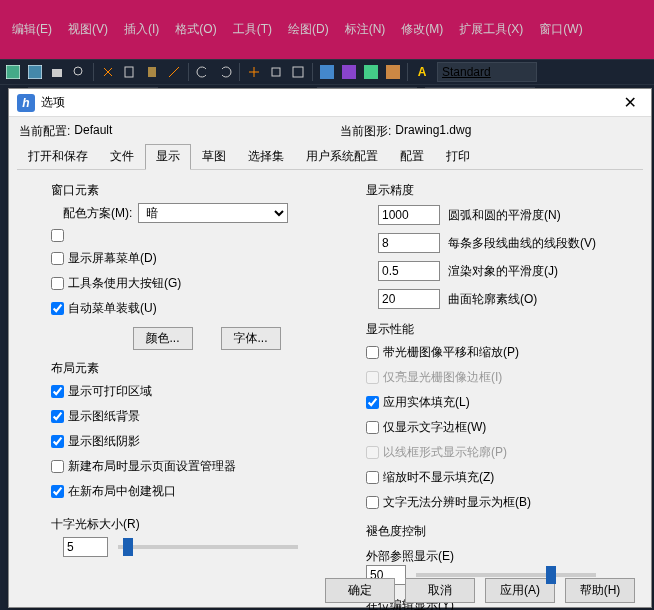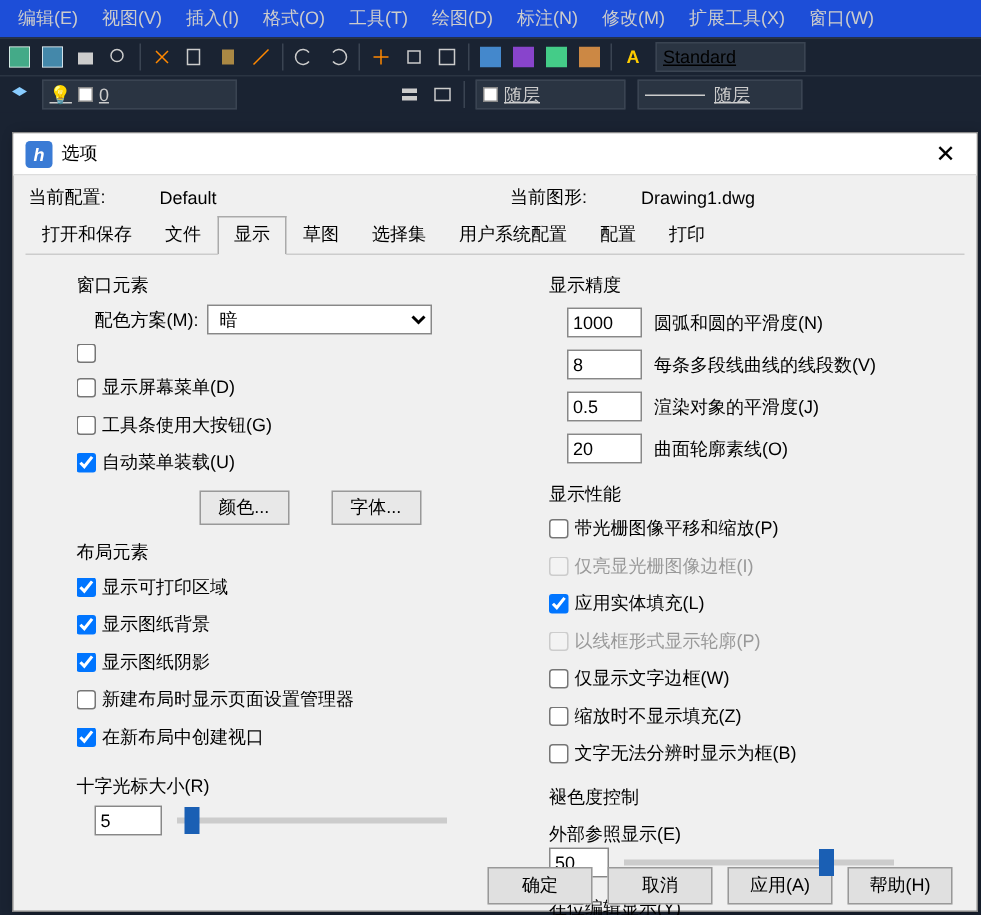--- a/index.html
+++ b/index.html
@@ -1,45 +1,45 @@
 <!DOCTYPE html>
 <html><head>
 <meta charset="utf-8">
 <style>
 * { box-sizing: border-box; font-family: "Microsoft YaHei", SimSun, sans-serif; font-size: 12px; }
 body { margin: 0; background: #1a2332; width: 654px; height: 610px; overflow: hidden; }
-.menubar { display: flex; background: #1d4ed8; color: #ccc; padding: 2px 4px; }
+.menubar { display: flex; background: #be185d; color: #ccc; padding: 19px 4px; }
 .menubar span { padding: 2px 8px; cursor: default; }
 .toolbar-row { display: flex; align-items: center; background: #1a2332; padding: 2px; border-top: 1px solid #2a3442; }
 .tool-icon { width: 18px; height: 18px; margin: 0 2px; display: inline-flex; align-items: center; justify-content: center; }
 .tool-sep { width: 1px; height: 18px; background: #3a4452; margin: 0 3px; }
 .layer-row { display: flex; align-items: center; background: #1a2332; padding: 2px; border-top: 1px solid #2a3442; color: #ccc; }
 .layer-sel { background: #2a3442; border: 1px solid #3a4452; height: 20px; min-width: 80px; display: inline-flex; align-items: center; padding: 0 4px; margin: 0 4px; text-decoration: underline; }
 .dialog { position: absolute; left: 8px; top: 88px; width: 644px; height: 520px; background: #f0f0f0; border: 1px solid #888; box-shadow: 2px 2px 8px rgba(0,0,0,0.3); }
 .dlg-title { display: flex; align-items: center; background: #fff; border-bottom: 1px solid #ddd; height: 28px; padding: 0 8px; }
 .dlg-title-icon { width: 18px; height: 18px; background: #3a7bd5; border-radius: 3px; margin-right: 6px; display: flex; align-items: center; justify-content: center; color: #fff; font-style: italic; font-weight: bold; }
 .dlg-close { margin-left: auto; font-size: 16px; cursor: default; padding: 0 6px; }
 .profile-row { display: flex; padding: 6px 10px 2px; gap: 20px; }
-.profile-row > div { flex: 1; display: flex; gap: 36px; align-items: center; }
+.profile-row > div { flex: 1; display: flex; gap: 4px; }
 .tab-row { display: flex; border-bottom: 1px solid #ccc; margin: 2px 8px 0; }
 .tab { padding: 3px 10px; border: 1px solid transparent; cursor: default; }
 .tab.active { background: #f0f0f0; border: 1px solid #aaa; border-bottom: 1px solid #f0f0f0; margin-bottom: -1px; }
 .dlg-body { display: flex; padding: 10px 14px; gap: 16px; height: 400px; }
 .col { flex: 1; display: flex; flex-direction: column; gap: 4px; margin-left: 28px; }
 .group-label { margin-top: 2px; font-weight: normal; }
 .indent { margin-left: 12px; }
 .indent2 { margin-left: 24px; }
 .chk { display: flex; align-items: center; gap: 4px; margin: 2px 0; }
 .chk input { margin: 0; }
 select, input[type=text] { border: 1px solid #888; background: #fff; height: 20px; padding: 0 3px; }
 .combo { width: 220px; }
 .btn { background: #e8e8e8; border: 1px solid #999; padding: 2px 10px; cursor: default; min-width: 60px; text-align: center; }
 .btn-row { display: flex; gap: 28px; margin: 4px 0 4px 40px; justify-content: center; }
 .num-row { display: flex; align-items: center; gap: 8px; margin: 2px 12px; }
-.num-row input { width: 50px; }
+.num-row input { width: 62px; }
 .slider-block { margin: 4px 0; }
 .slider { width: 250px; height: 4px; background: #ccc; position: relative; margin: 8px 0; }
 .slider-thumb { position: absolute; width: 10px; height: 18px; background: #1a5fb4; top: -7px; }
 .dlg-buttons { display: flex; justify-content: flex-end; gap: 10px; padding: 8px 16px; }
 .dlg-buttons .btn { min-width: 70px; padding: 3px 12px; background: #e0e0e0; }
 .disabled { color: #999; }
 </style>
 </head>
 <body>
 
@@ -297,27 +297,27 @@
           <span>带光栅图像平移和缩放(P)</span>
         </label>
       <label class="chk indent2 disabled">
           <input type="checkbox" disabled="" style="">
           <span>仅亮显光栅图像边框(I)</span>
         </label>
       <label class="chk indent">
           <input type="checkbox" checked="" style="">
           <span>应用实体填充(L)</span>
         </label>
+      <label class="chk indent">
+          <input type="checkbox" style="">
+          <span>仅显示文字边框(W)</span>
+        </label>
       <label class="chk indent disabled">
           <input type="checkbox" disabled="" style="">
           <span>以线框形式显示轮廓(P)</span>
-        </label>
-      <label class="chk indent">
-          <input type="checkbox" style="">
-          <span>仅显示文字边框(W)</span>
         </label>
       <label class="chk indent">
           <input type="checkbox" style="">
           <span>缩放时不显示填充(Z)</span>
         </label>
       <label class="chk indent">
           <input type="checkbox" style="">
           <span>文字无法分辨时显示为框(B)</span>
         </label>
 

